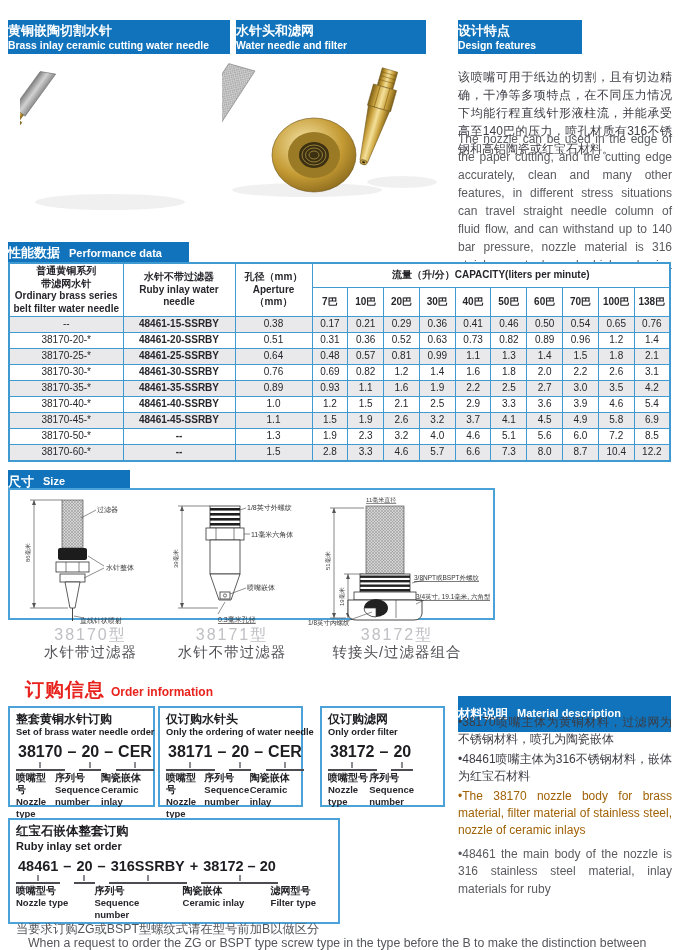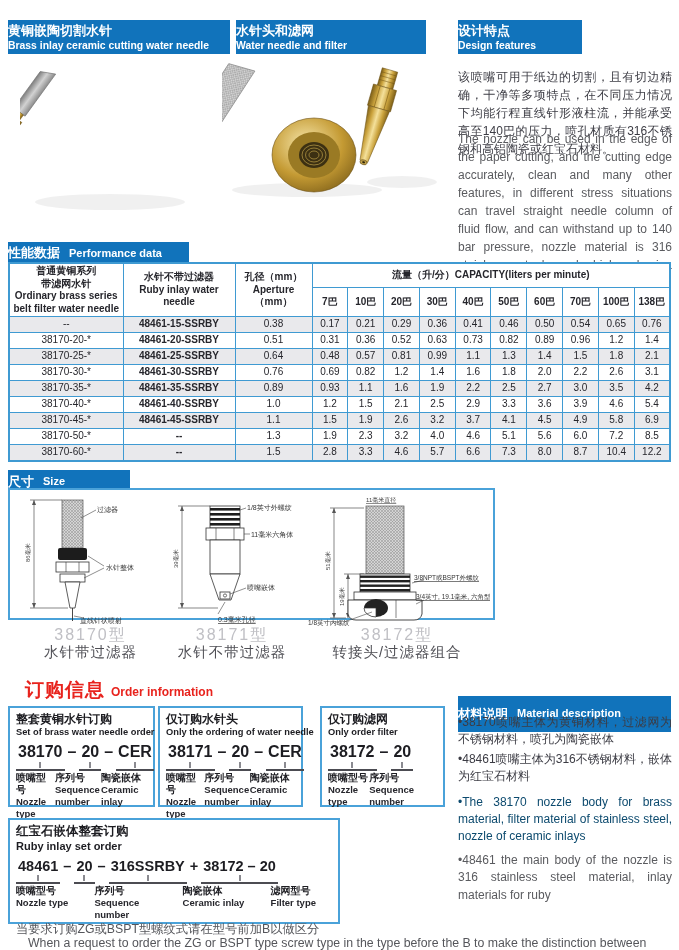--- a/index.html
+++ b/index.html
@@ -544,20 +544,20 @@
       </div>
   </div>
 
   <div class="bluebar inlinebar" style="left:458px;top:684px;width:213px;height:36px;">
     <span style="font-size:12.5px;font-weight:bold;">材料说明</span>
     <span class="en">Material description</span>
   </div>
   <div style="position:absolute;left:458px;top:714px;width:214px;">
     <div class="mat-item para-like" style="font-size:12px;color:#3c3c44;text-align:justify;">•38170喷嘴主体为黄铜材料，过滤网为不锈钢材料，喷孔为陶瓷嵌体</div>
     <div class="mat-item" style="font-size:12px;color:#3c3c44;text-align:justify;">•48461喷嘴主体为316不锈钢材料，嵌体为红宝石材料</div>
-    <div class="mat-item" style="font-size:12px;color:#0c4a6e;text-align:justify;margin-top:8px;">•The 38170 nozzle body for brass material, filter material of stainless steel, nozzle of ceramic inlays</div>
+    <div class="mat-item" style="font-size:12px;color:#a16207;text-align:justify;margin-top:2px;">•The 38170 nozzle body for brass material, filter material of stainless steel, nozzle of ceramic inlays</div>
     <div class="mat-item" style="font-size:12px;color:#5a5b5f;text-align:justify;margin-top:6px;">•48461 the main body of the nozzle is 316 stainless steel material, inlay materials for ruby</div>
   </div>
 
   <div class="footnote" style="left:16px;top:922px;">当要求订购ZG或BSPT型螺纹式请在型号前加B以做区分</div>
   <div class="footnote" style="left:28px;top:936px;">When a request to order the ZG or BSPT type screw type in the type before the B to make the distinction between</div>
 
 </div>
 
 </body></html>

